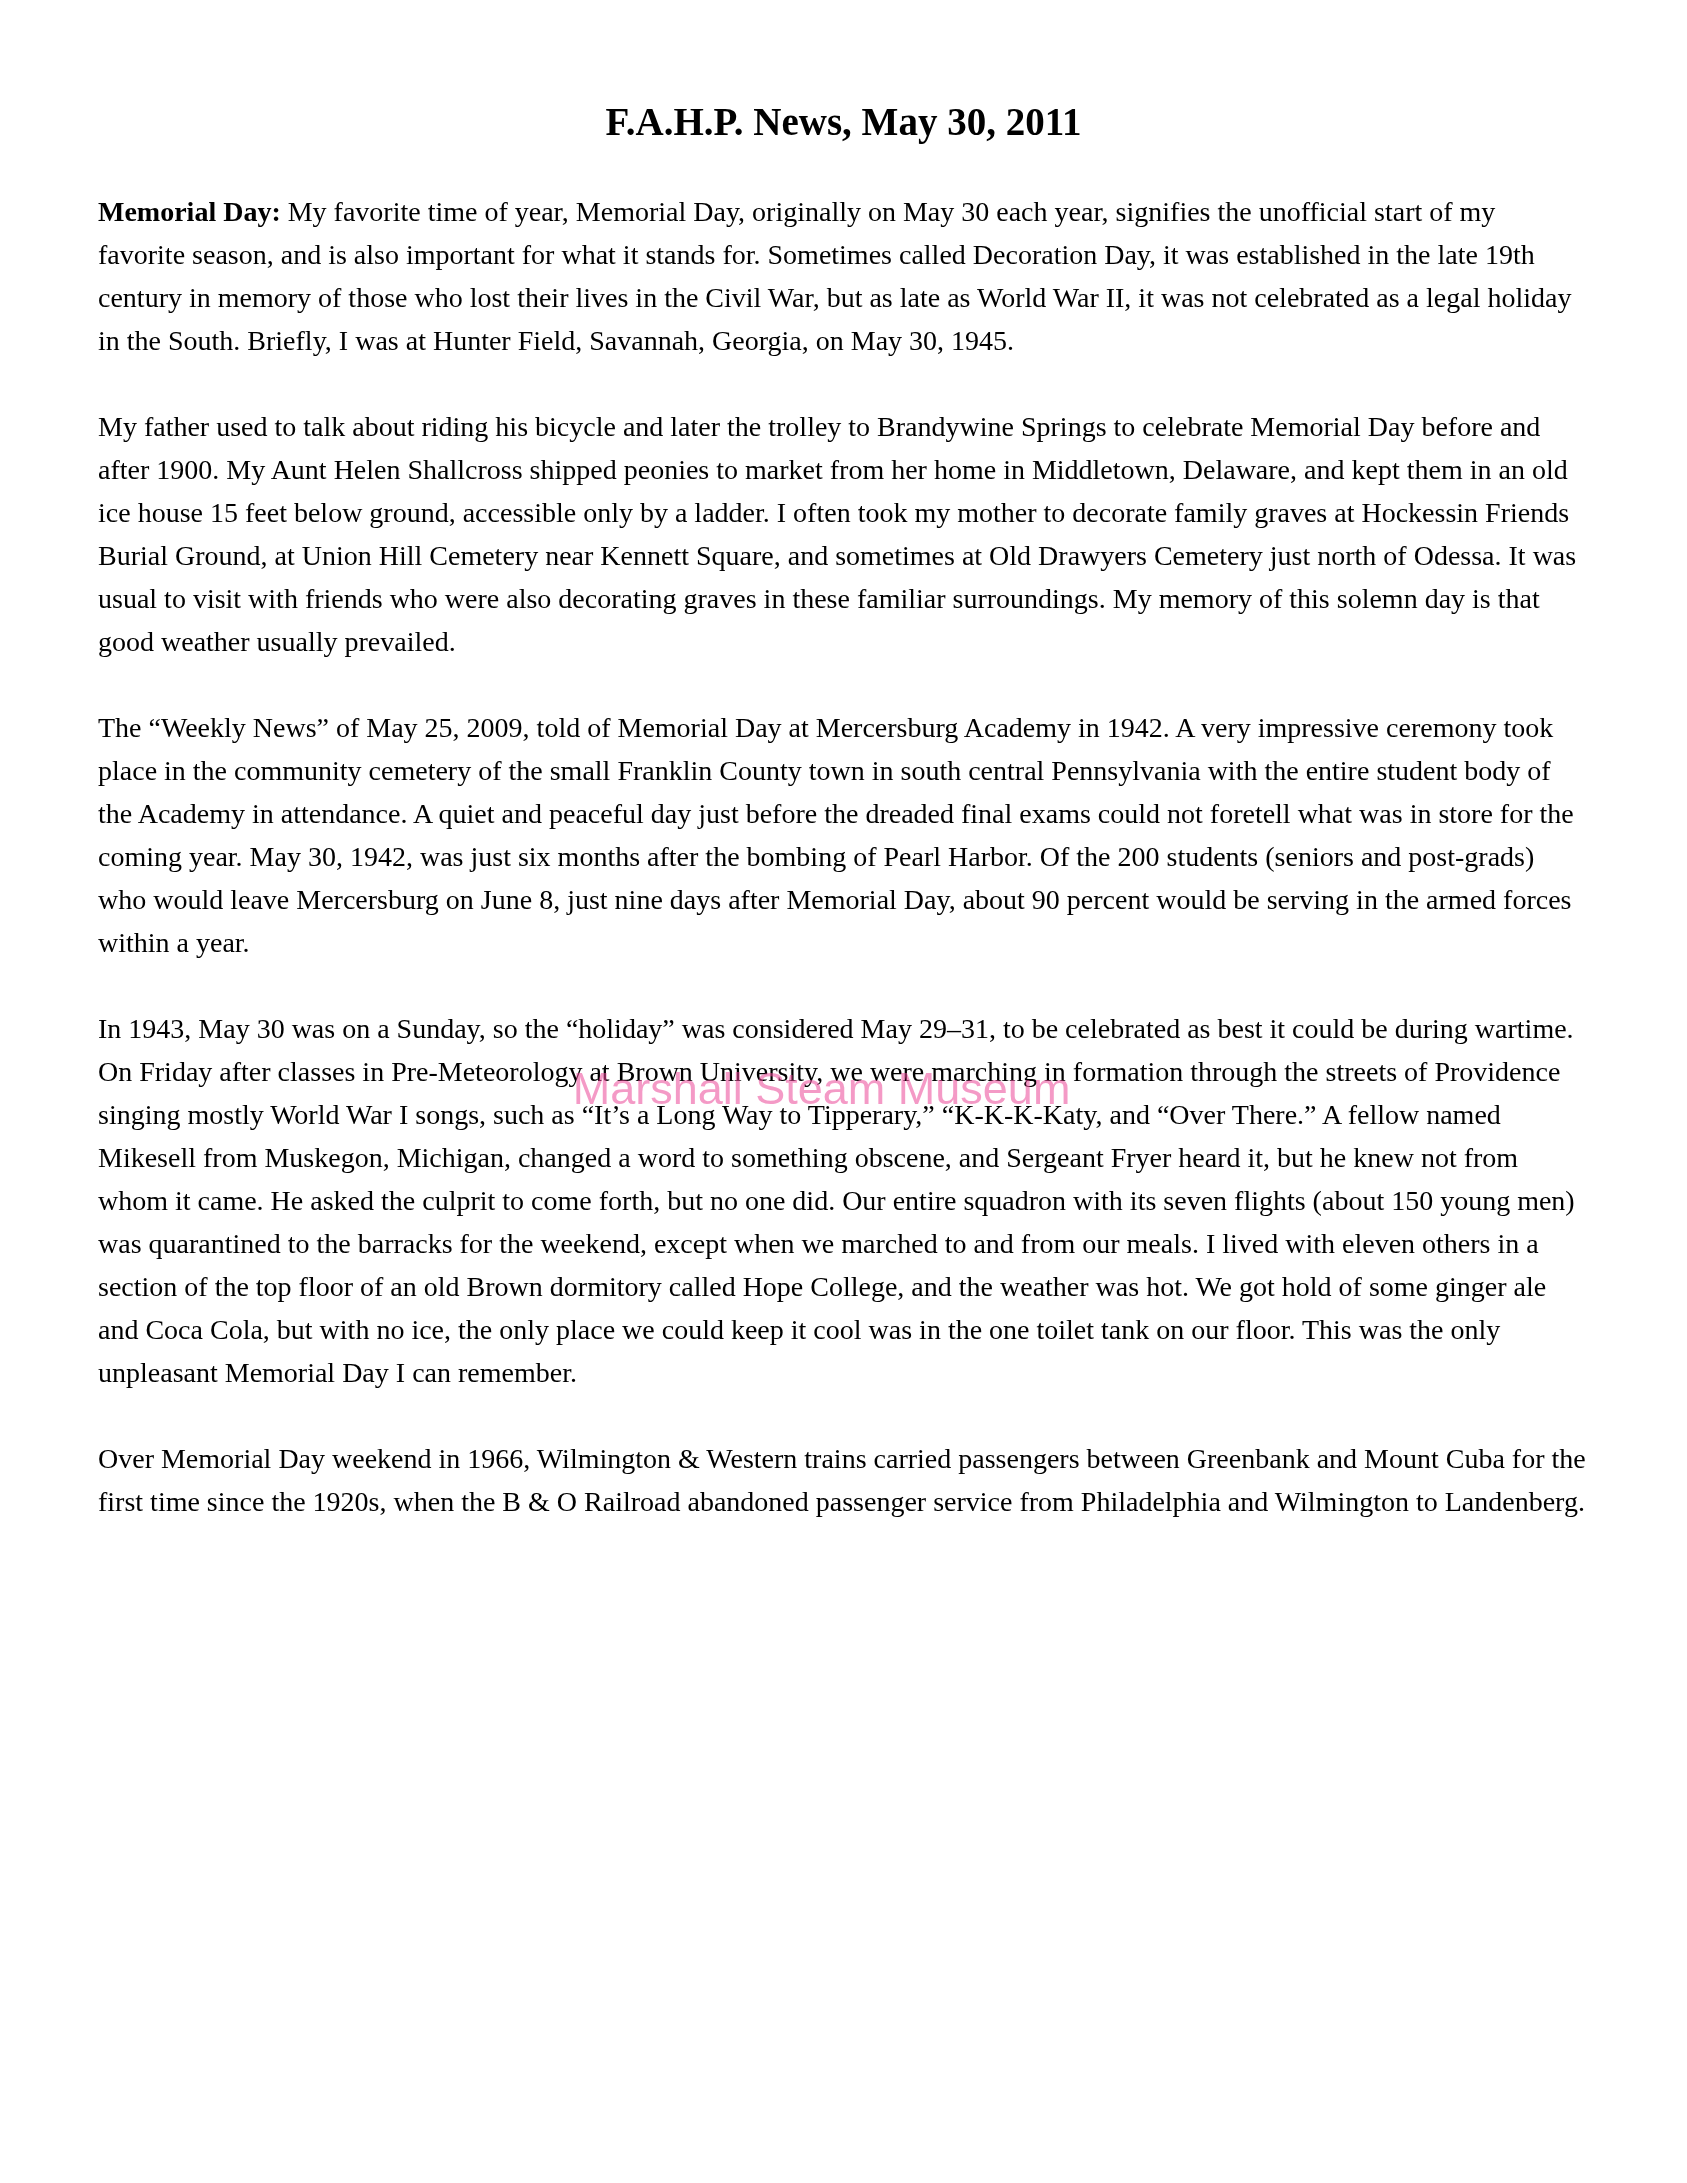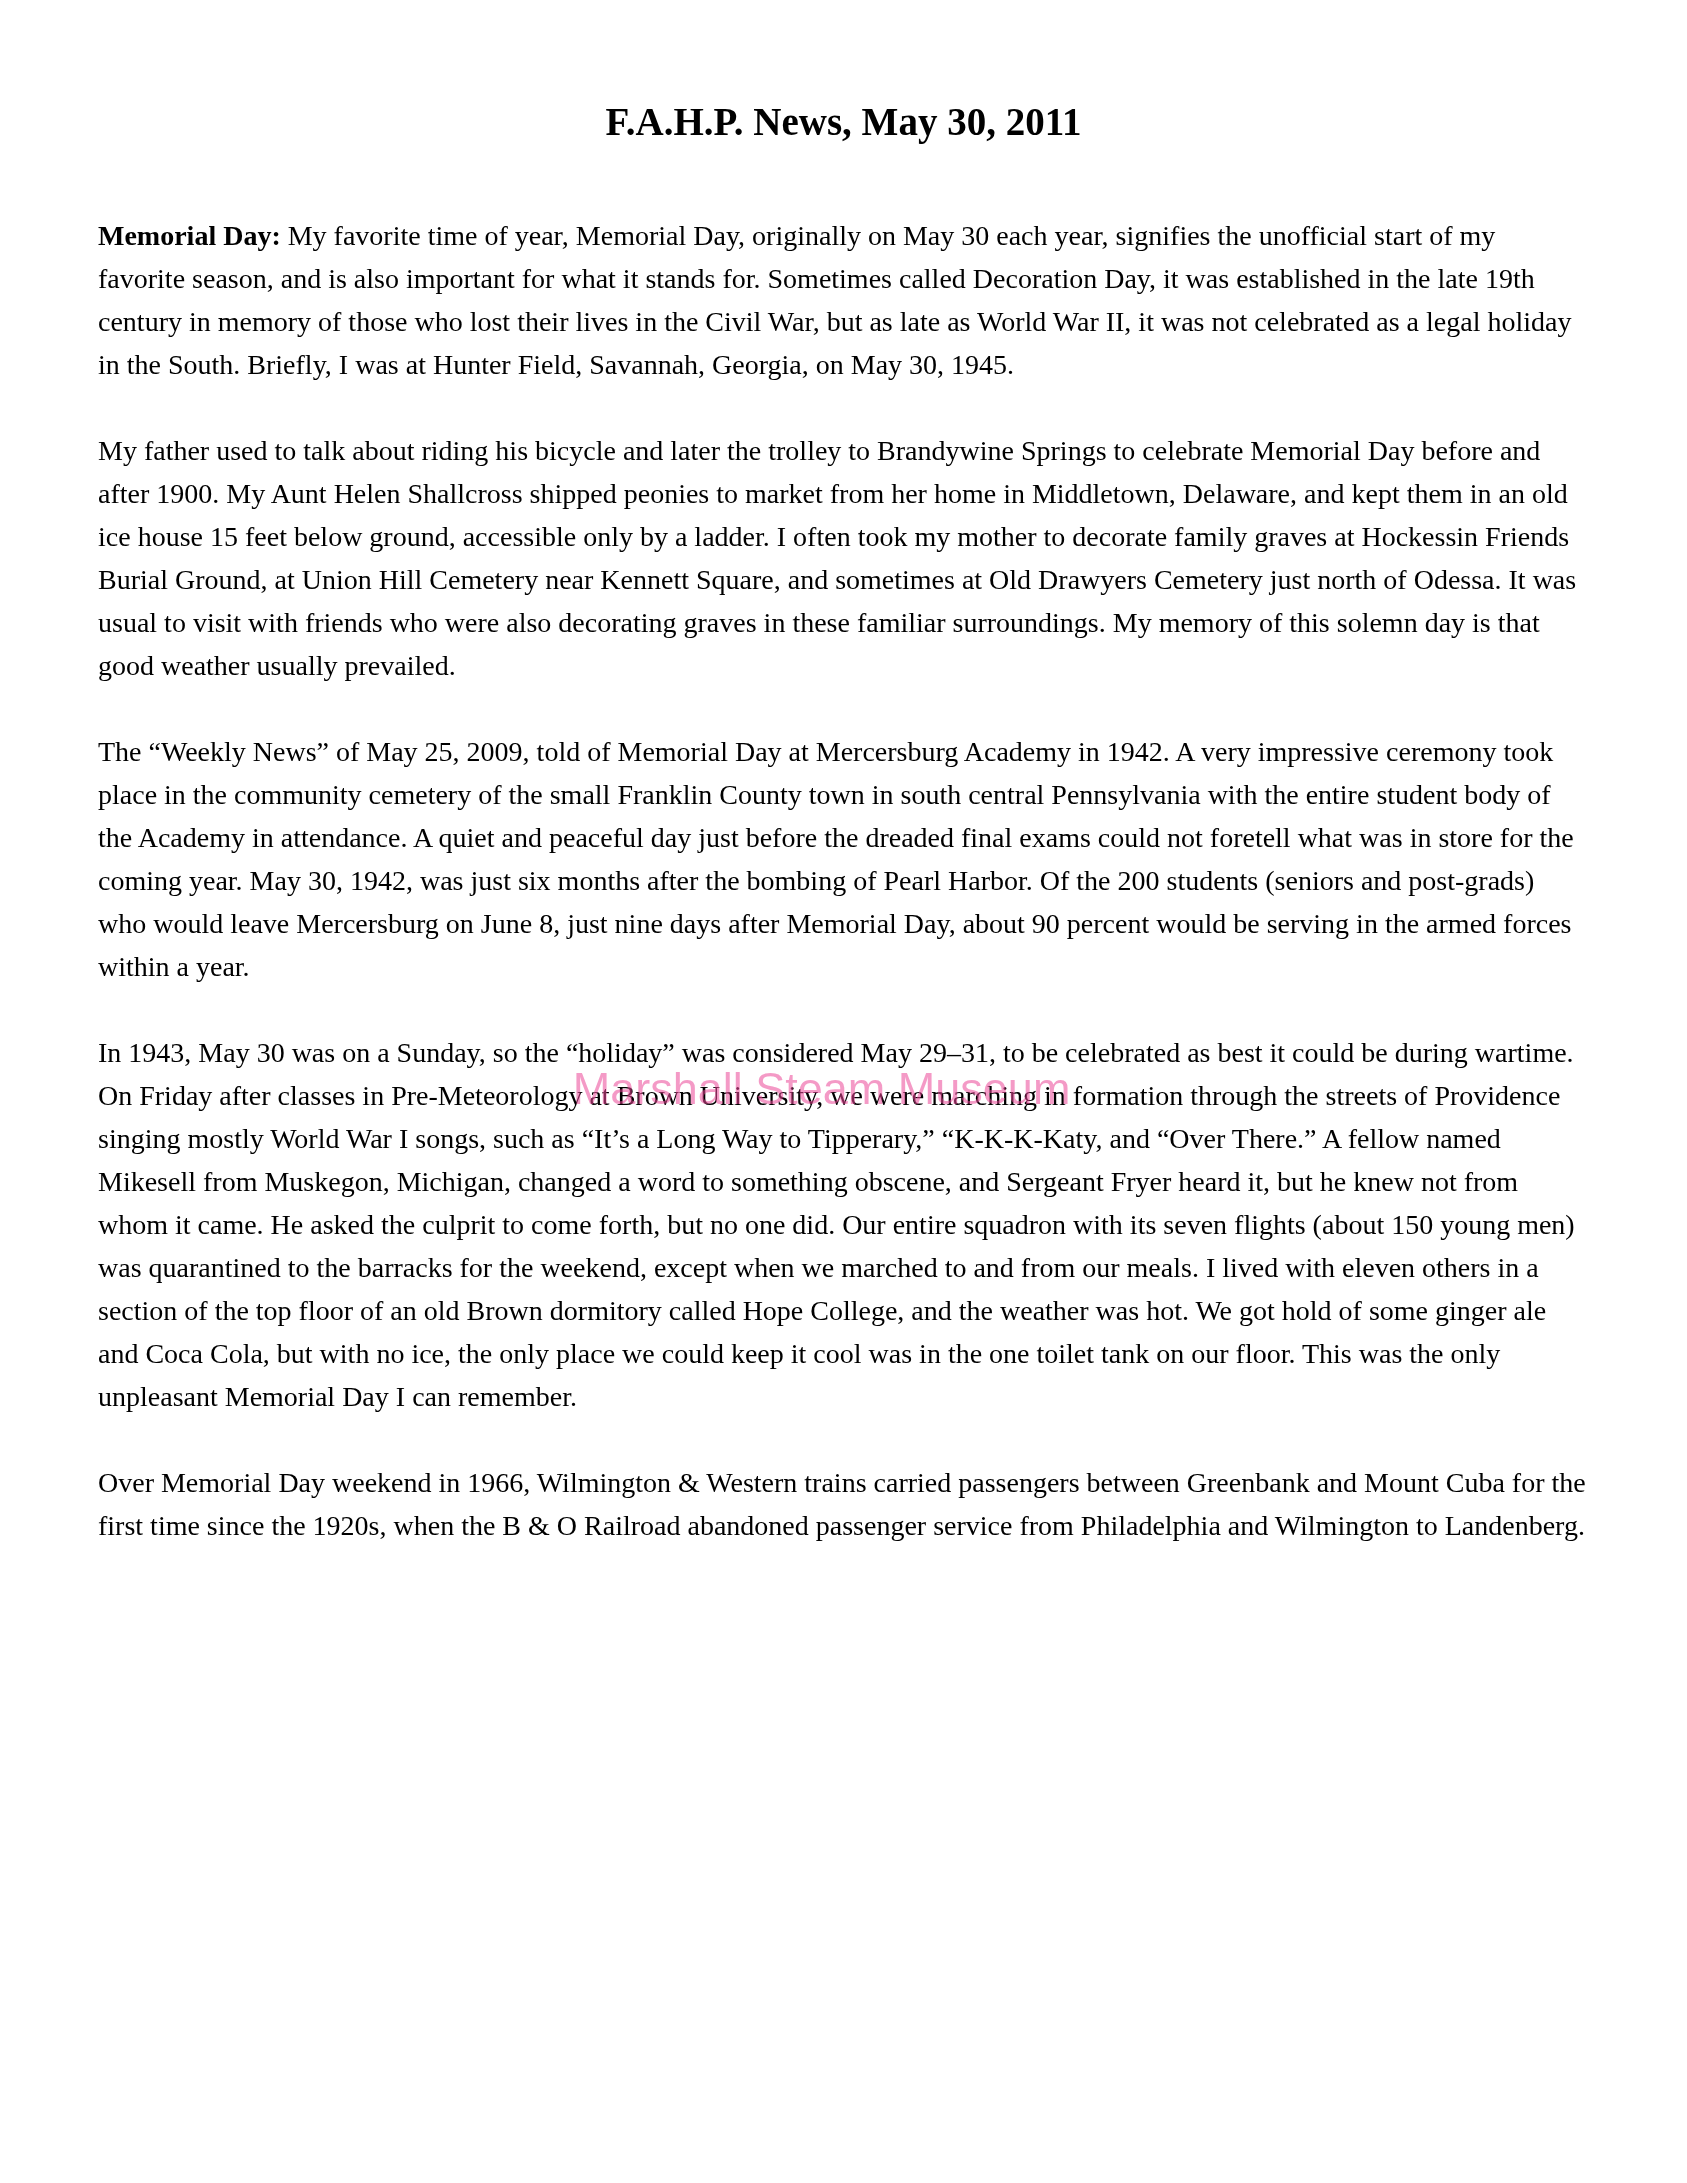--- a/index.html
+++ b/index.html
@@ -17,21 +17,21 @@
     height: 2183px;
     background: #ffffff;
     padding: 98px 98px 70px 98px;
     overflow: hidden;
   }
   .doc-title {
     text-align: center;
     font-weight: bold;
     font-size: 39px;
     line-height: 48px;
-    margin-bottom: 68px;
+    margin-bottom: 44px;
   }
   .doc-body p {
     font-size: 28px;
     line-height: 43px;
     text-align: left;
     margin-bottom: 43px;
   }
   .doc-body p:last-child {
     margin-bottom: 12px;
   }

